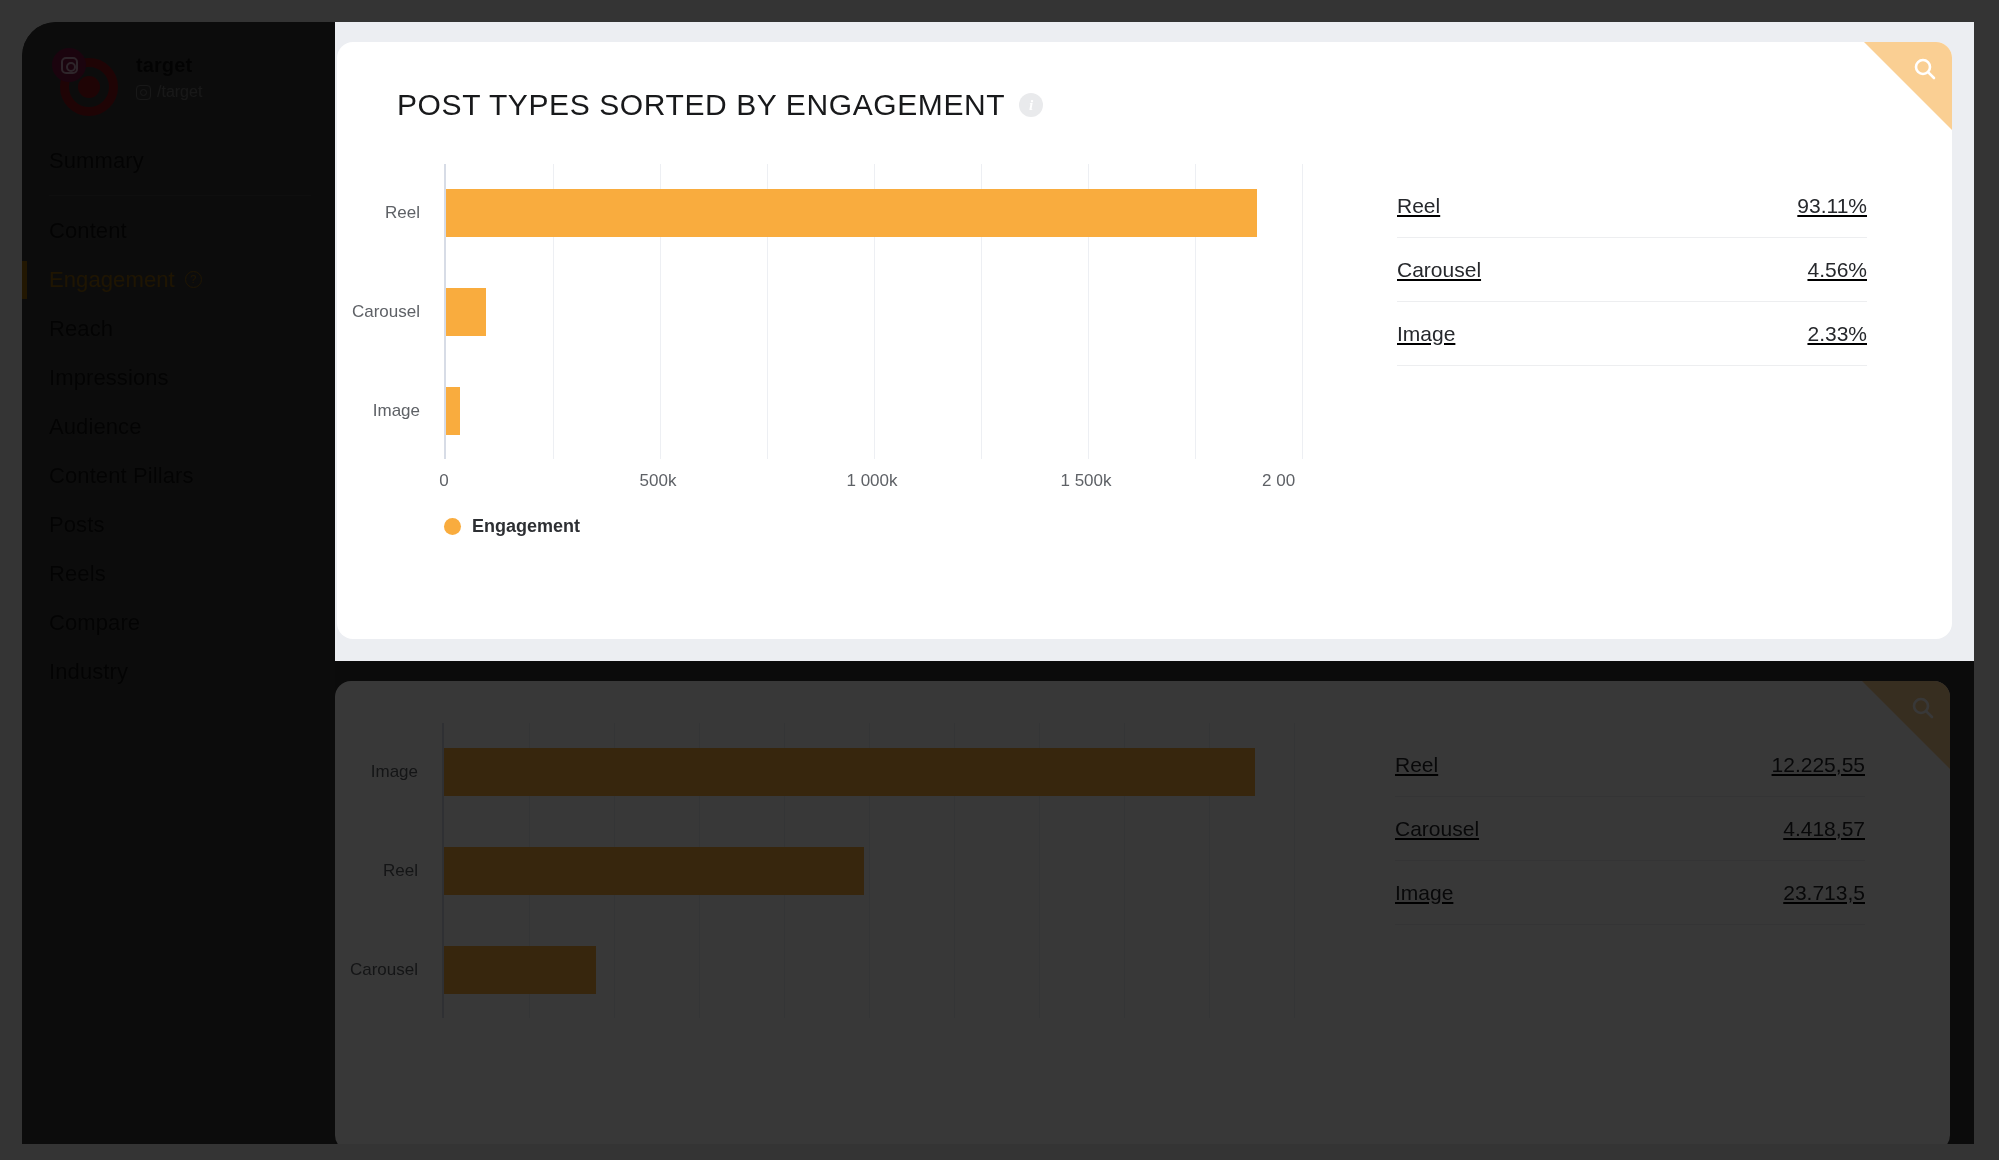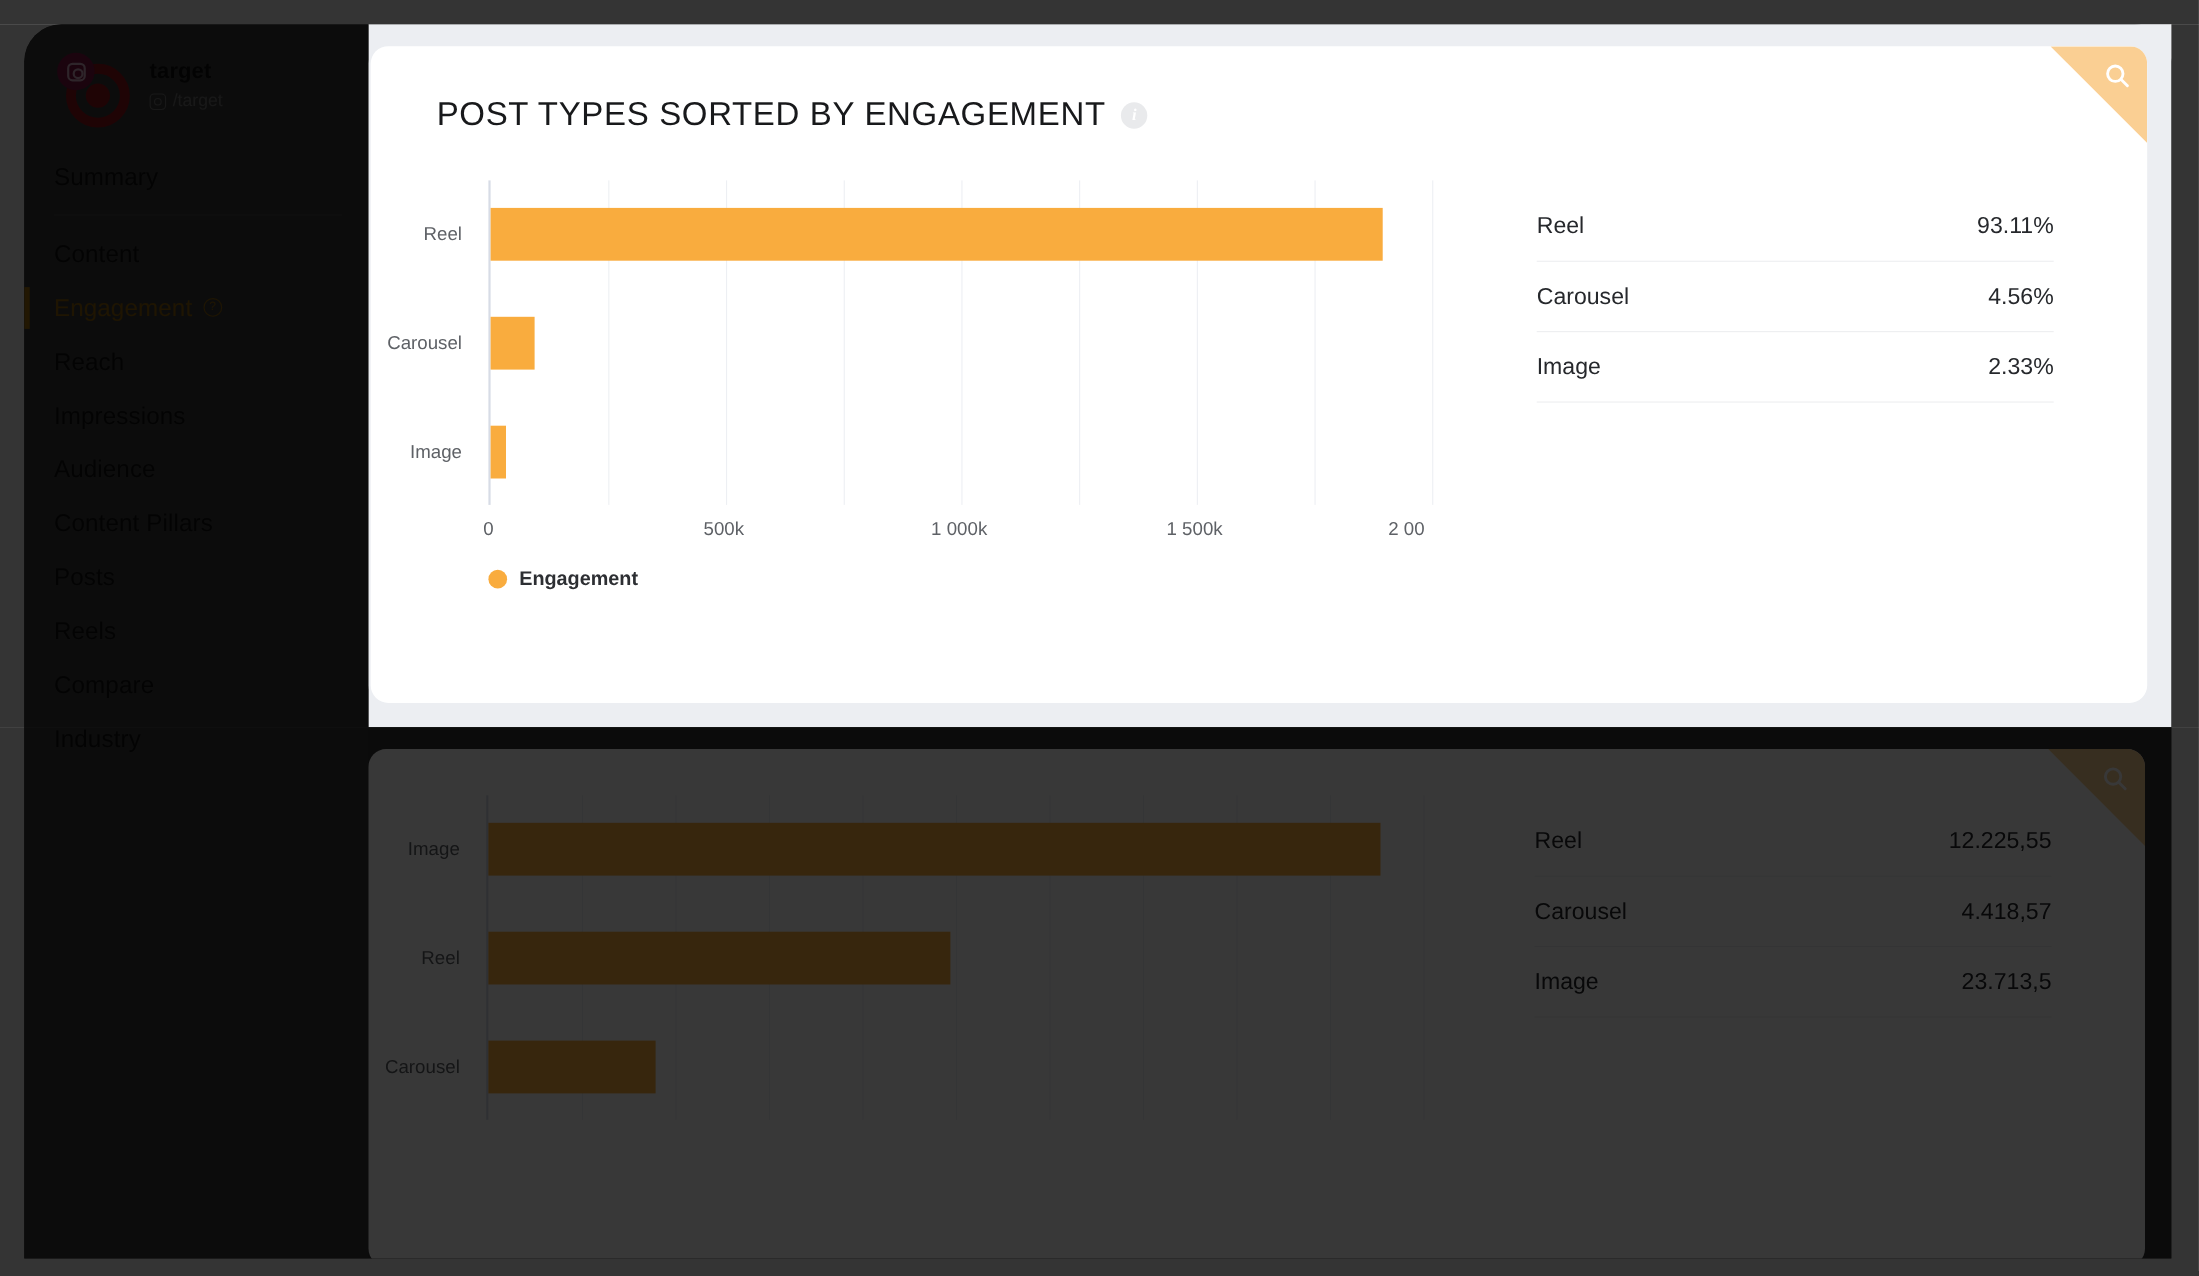--- a/index.html
+++ b/index.html
@@ -136,21 +136,21 @@
   }
   .info-icon{
     width:24px; height:24px; border-radius:50%;
     background:#E9EAEC; color:#ffffff;
     font-size:15px; font-weight:700; font-style:italic;
     line-height:24px; text-align:center;
     font-family:"Liberation Serif", serif;
     cursor:pointer;
   }
 
-  .chart-body{ position:relative; display:flex; }
+  .chart-body{ position:relative; display:flex;text-decoration:underline; }
 
   
   .plot-wrap{ position:relative; width:1060px; }
   .plot{
     position:relative;
     margin:42px 0 0 0;
     height:295px;
   }
   .y-labels{
     position:absolute; left:0; top:0; width:95px; height:100%;

